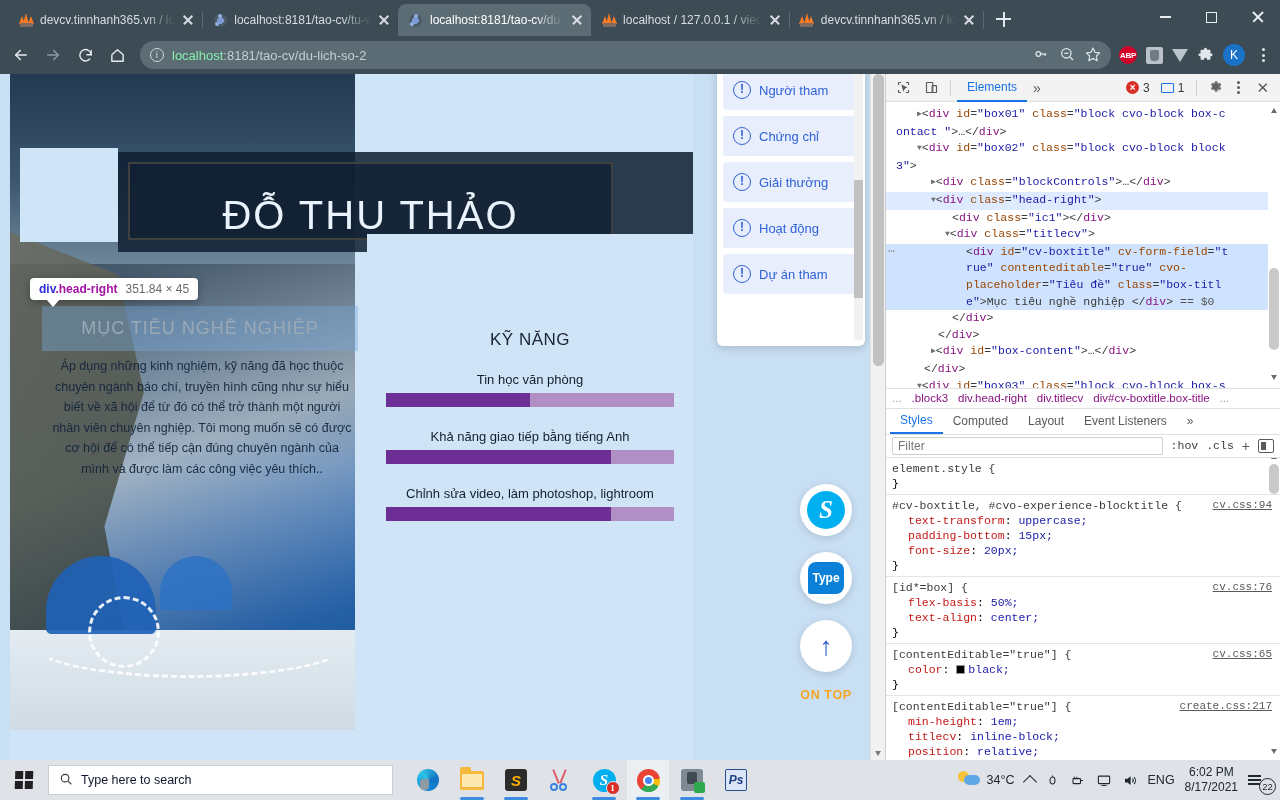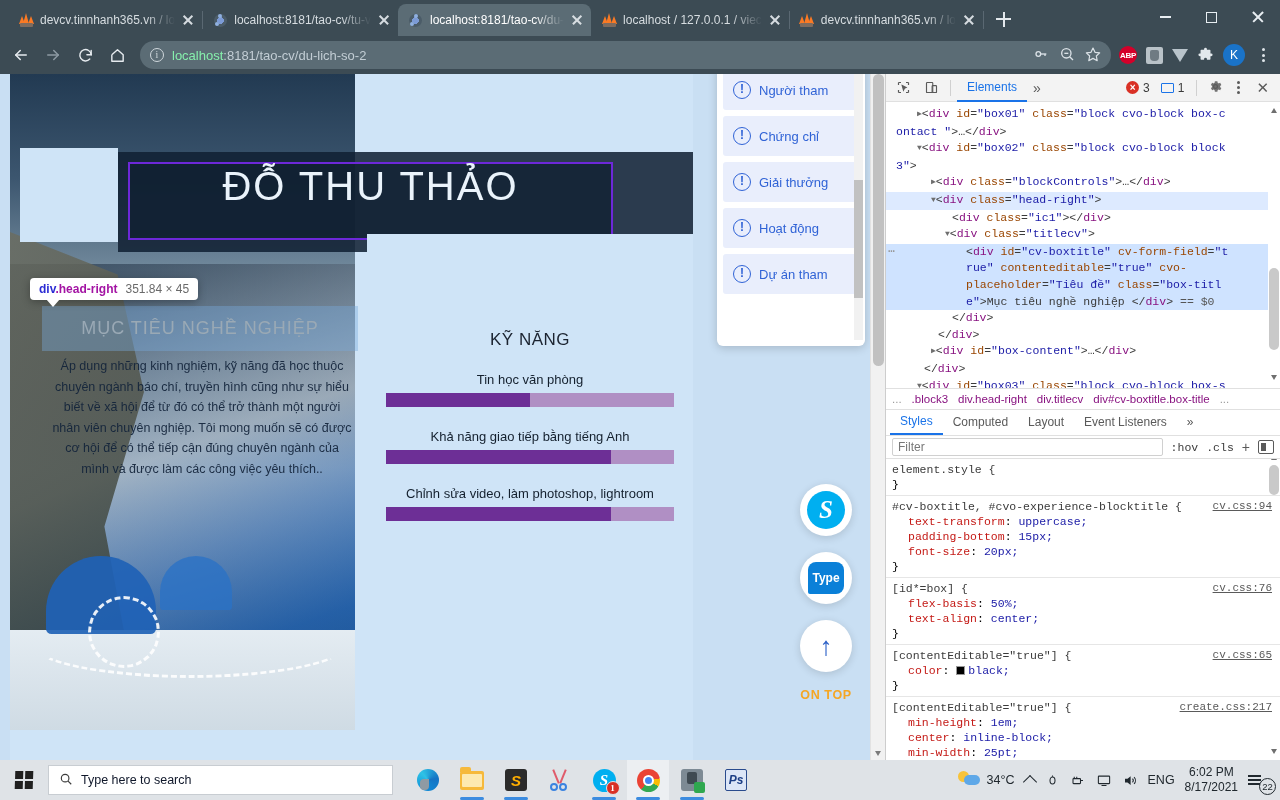--- a/index.html
+++ b/index.html
@@ -191,22 +191,22 @@
     border-radius: 50%;
     border-left: 3px dashed transparent; border-right: 3px dashed transparent;
     opacity: .9;
   }
   .dash-circle {
     position: absolute; left: 78px; bottom: 62px; width: 72px; height: 72px;
     border: 3px dashed #ffffff; border-radius: 50%; opacity: .9;
   }
   .name-frame {
     position: absolute; left: 118px; top: 88px; width: 485px; height: 78px;
-    border: 2px solid #6d28d9;
-    display: flex; align-items: flex-start; justify-content: center;
+    border: 2px solid #404040;
+    display: flex; align-items: flex-end; justify-content: center;
     background: rgba(16,32,50,.75);
   }
   .name-frame .nm {
     color: #eaf3fb; font-size: 40px; letter-spacing: 2px; font-weight: 400;
     white-space: nowrap;
   }
   .name-backdrop {
     position: absolute; left: 108px; top: 78px; width: 575px; height: 100px;
     background: rgba(16,32,50,.86);
   }
@@ -890,21 +890,22 @@
           <div class="rule">
             <div class="sel-line">[contentEditable="true"] {</div>
             <a class="src">cv.css:65</a>
             <div class="decl"><span class="prop">color</span>: <span class="swatch" style="background:#000000"></span><span class="val">black;</span></div>
             <div>}</div>
           </div>
           <div class="rule">
             <div class="sel-line">[contentEditable="true"] {</div>
             <a class="src">create.css:217</a>
             <div class="decl"><span class="prop">min-height</span>: <span class="val">1em;</span></div>
-            <div class="decl"><span class="prop">center</span>: <span class="val">inline-block;</span></div>
+            <div class="decl"><span class="prop">titlecv</span>: <span class="val">inline-block;</span></div>
+            <div class="decl"><span class="prop">position</span>: <span class="val">relative;</span></div>
             <div class="decl"><span class="prop">min-width</span>: <span class="val">25pt;</span></div>
           </div>
         </div>
       <div class="css-scroll">
         <span class="arr up"></span>
         <span class="thumb"></span>
         <span class="arr dn"></span>
       </div>
     </div>
   </div>

